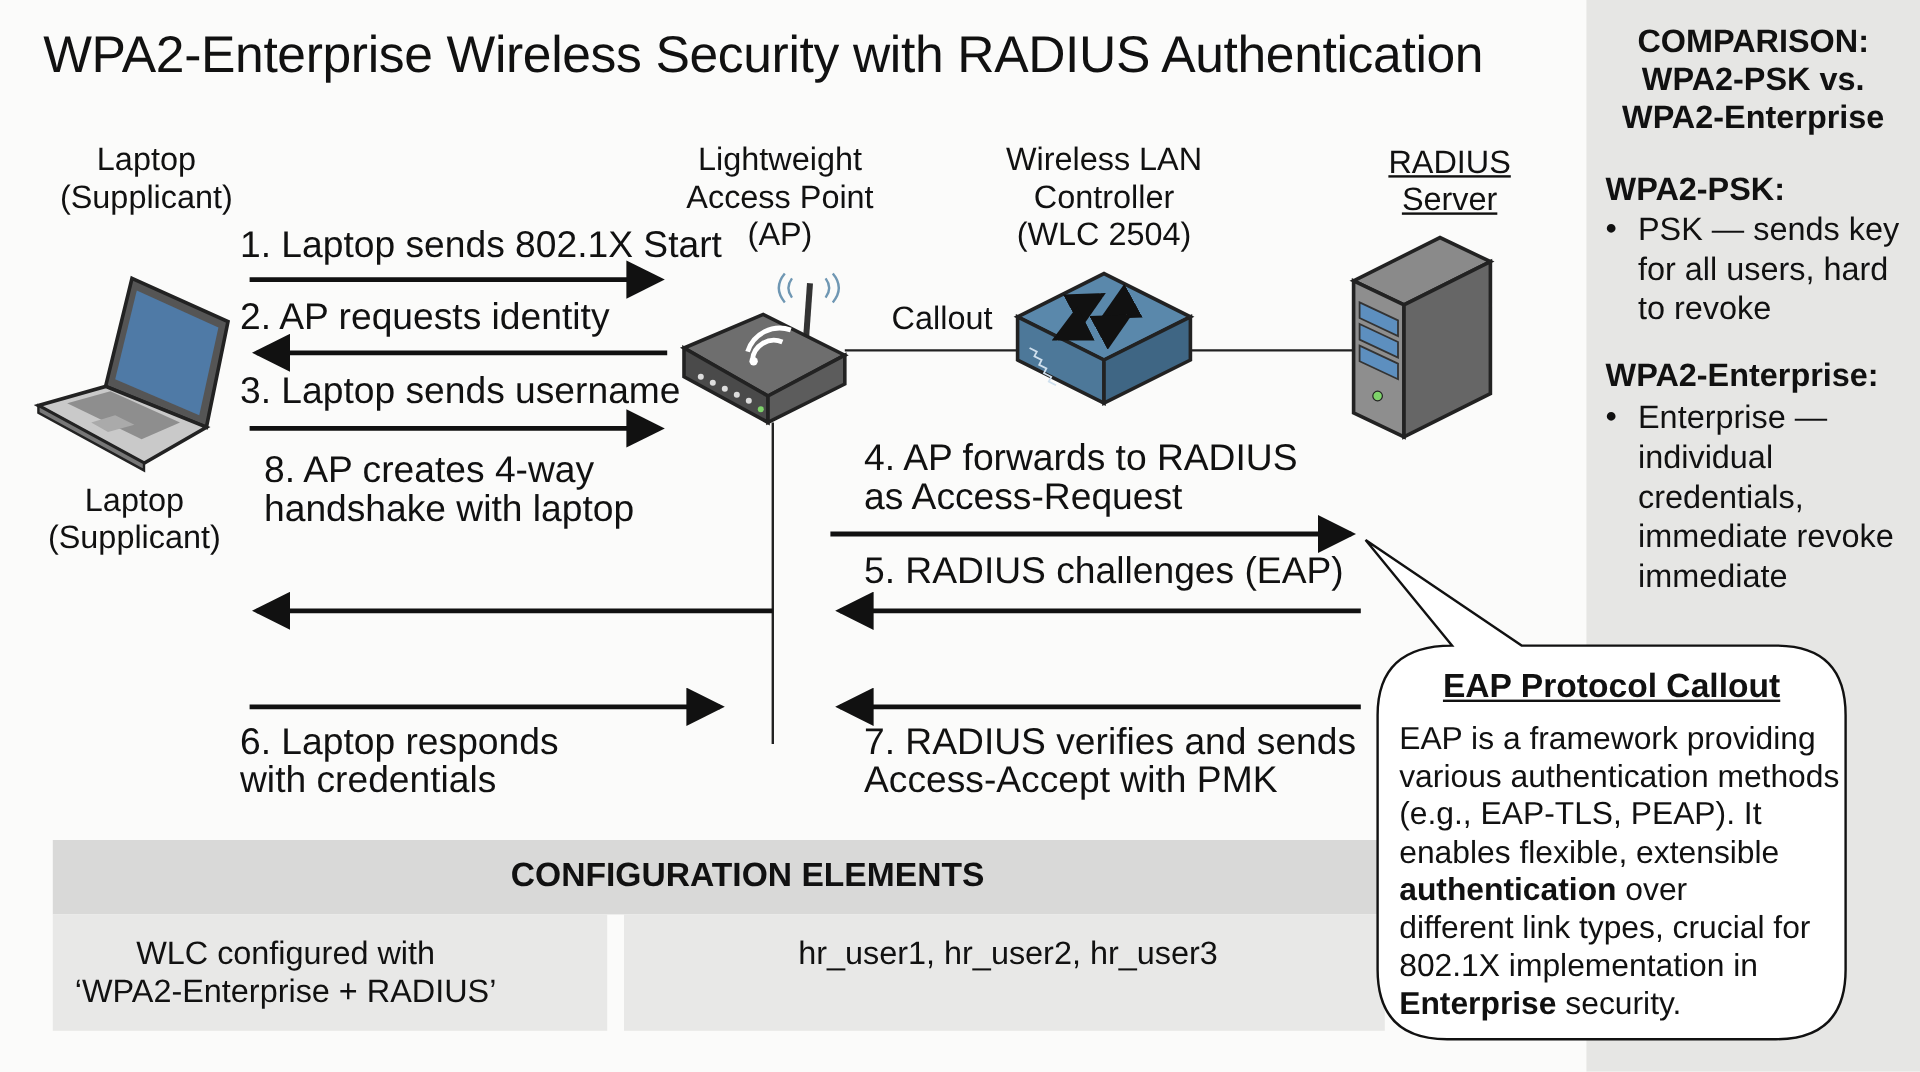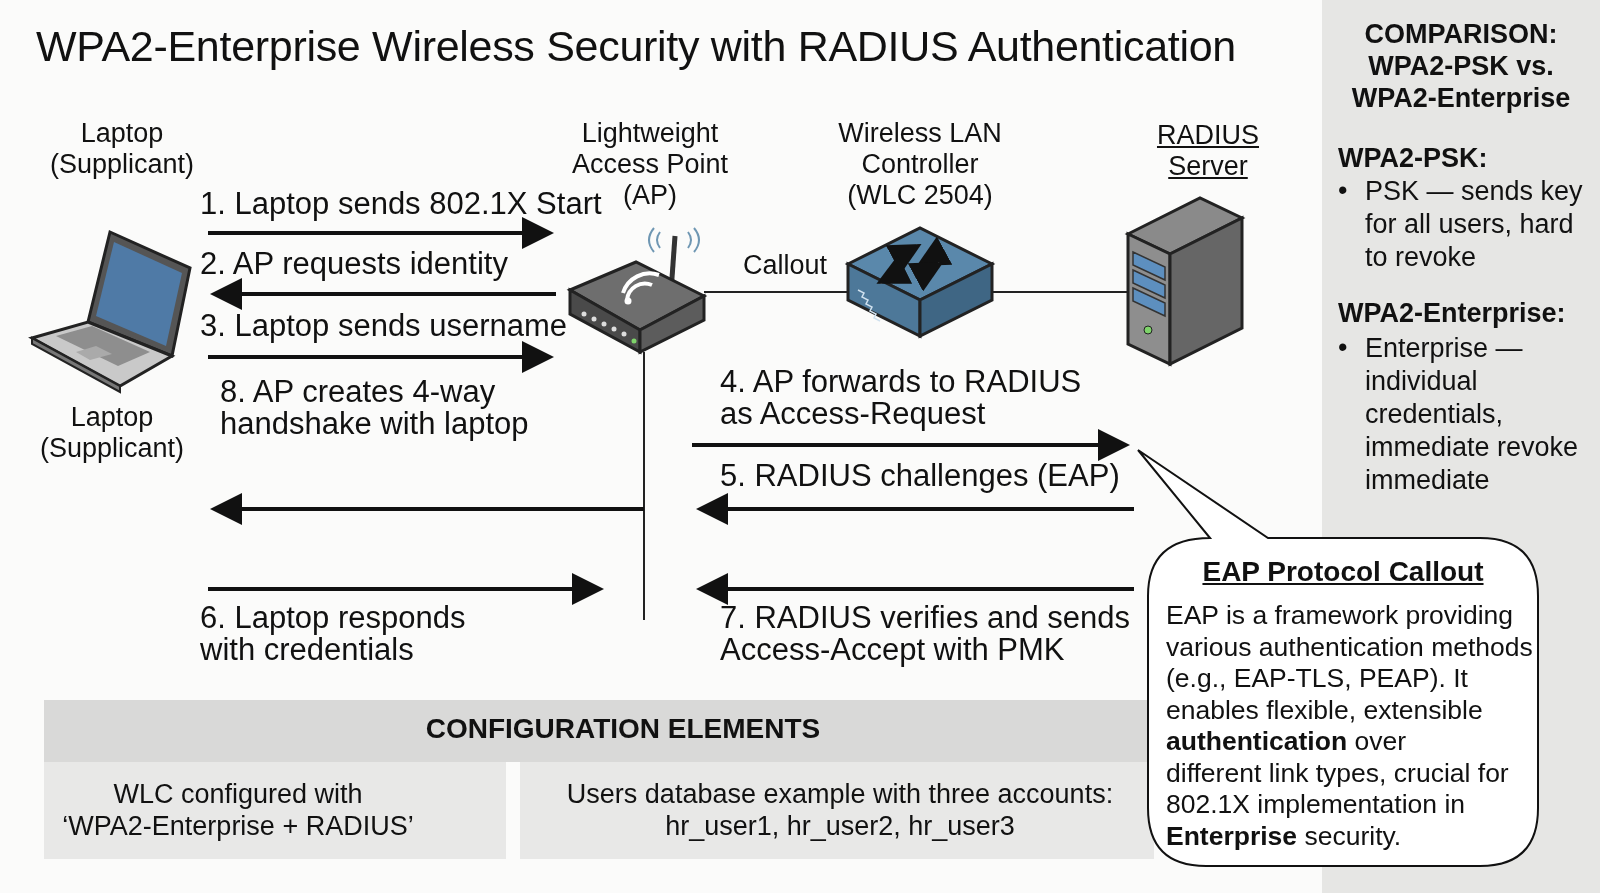--- a/index.html
+++ b/index.html
@@ -175,21 +175,20 @@
   <div>immediate revoke</div>
   <div>immediate</div>
 </div>
 
 <div class="abs cfg-title" style="width:1110px;">CONFIGURATION ELEMENTS</div>
 <div class="abs cfg-text" style="left:44px;top:778px;width:388px;">
   <div>WLC configured with</div>
   <div>‘WPA2-Enterprise + RADIUS’</div>
 </div>
 <div class="abs cfg-text" style="left:540px;top:778px;width:600px;">
-  <div>Users database example with three accounts:</div>
   <div>hr_user1, hr_user2, hr_user3</div>
 </div>
 
 <div class="abs callout-title" style="left:1150px;top:556px;width:386px;">EAP Protocol Callout</div>
 <div class="abs callout-body" style="left:1166px;top:600px;width:370px;">
   <div>EAP is a framework providing</div>
   <div>various authentication methods</div>
   <div>(e.g., EAP-TLS, PEAP). It</div>
   <div>enables flexible, extensible</div>
   <div><b>authentication</b><span> over</span></div>

